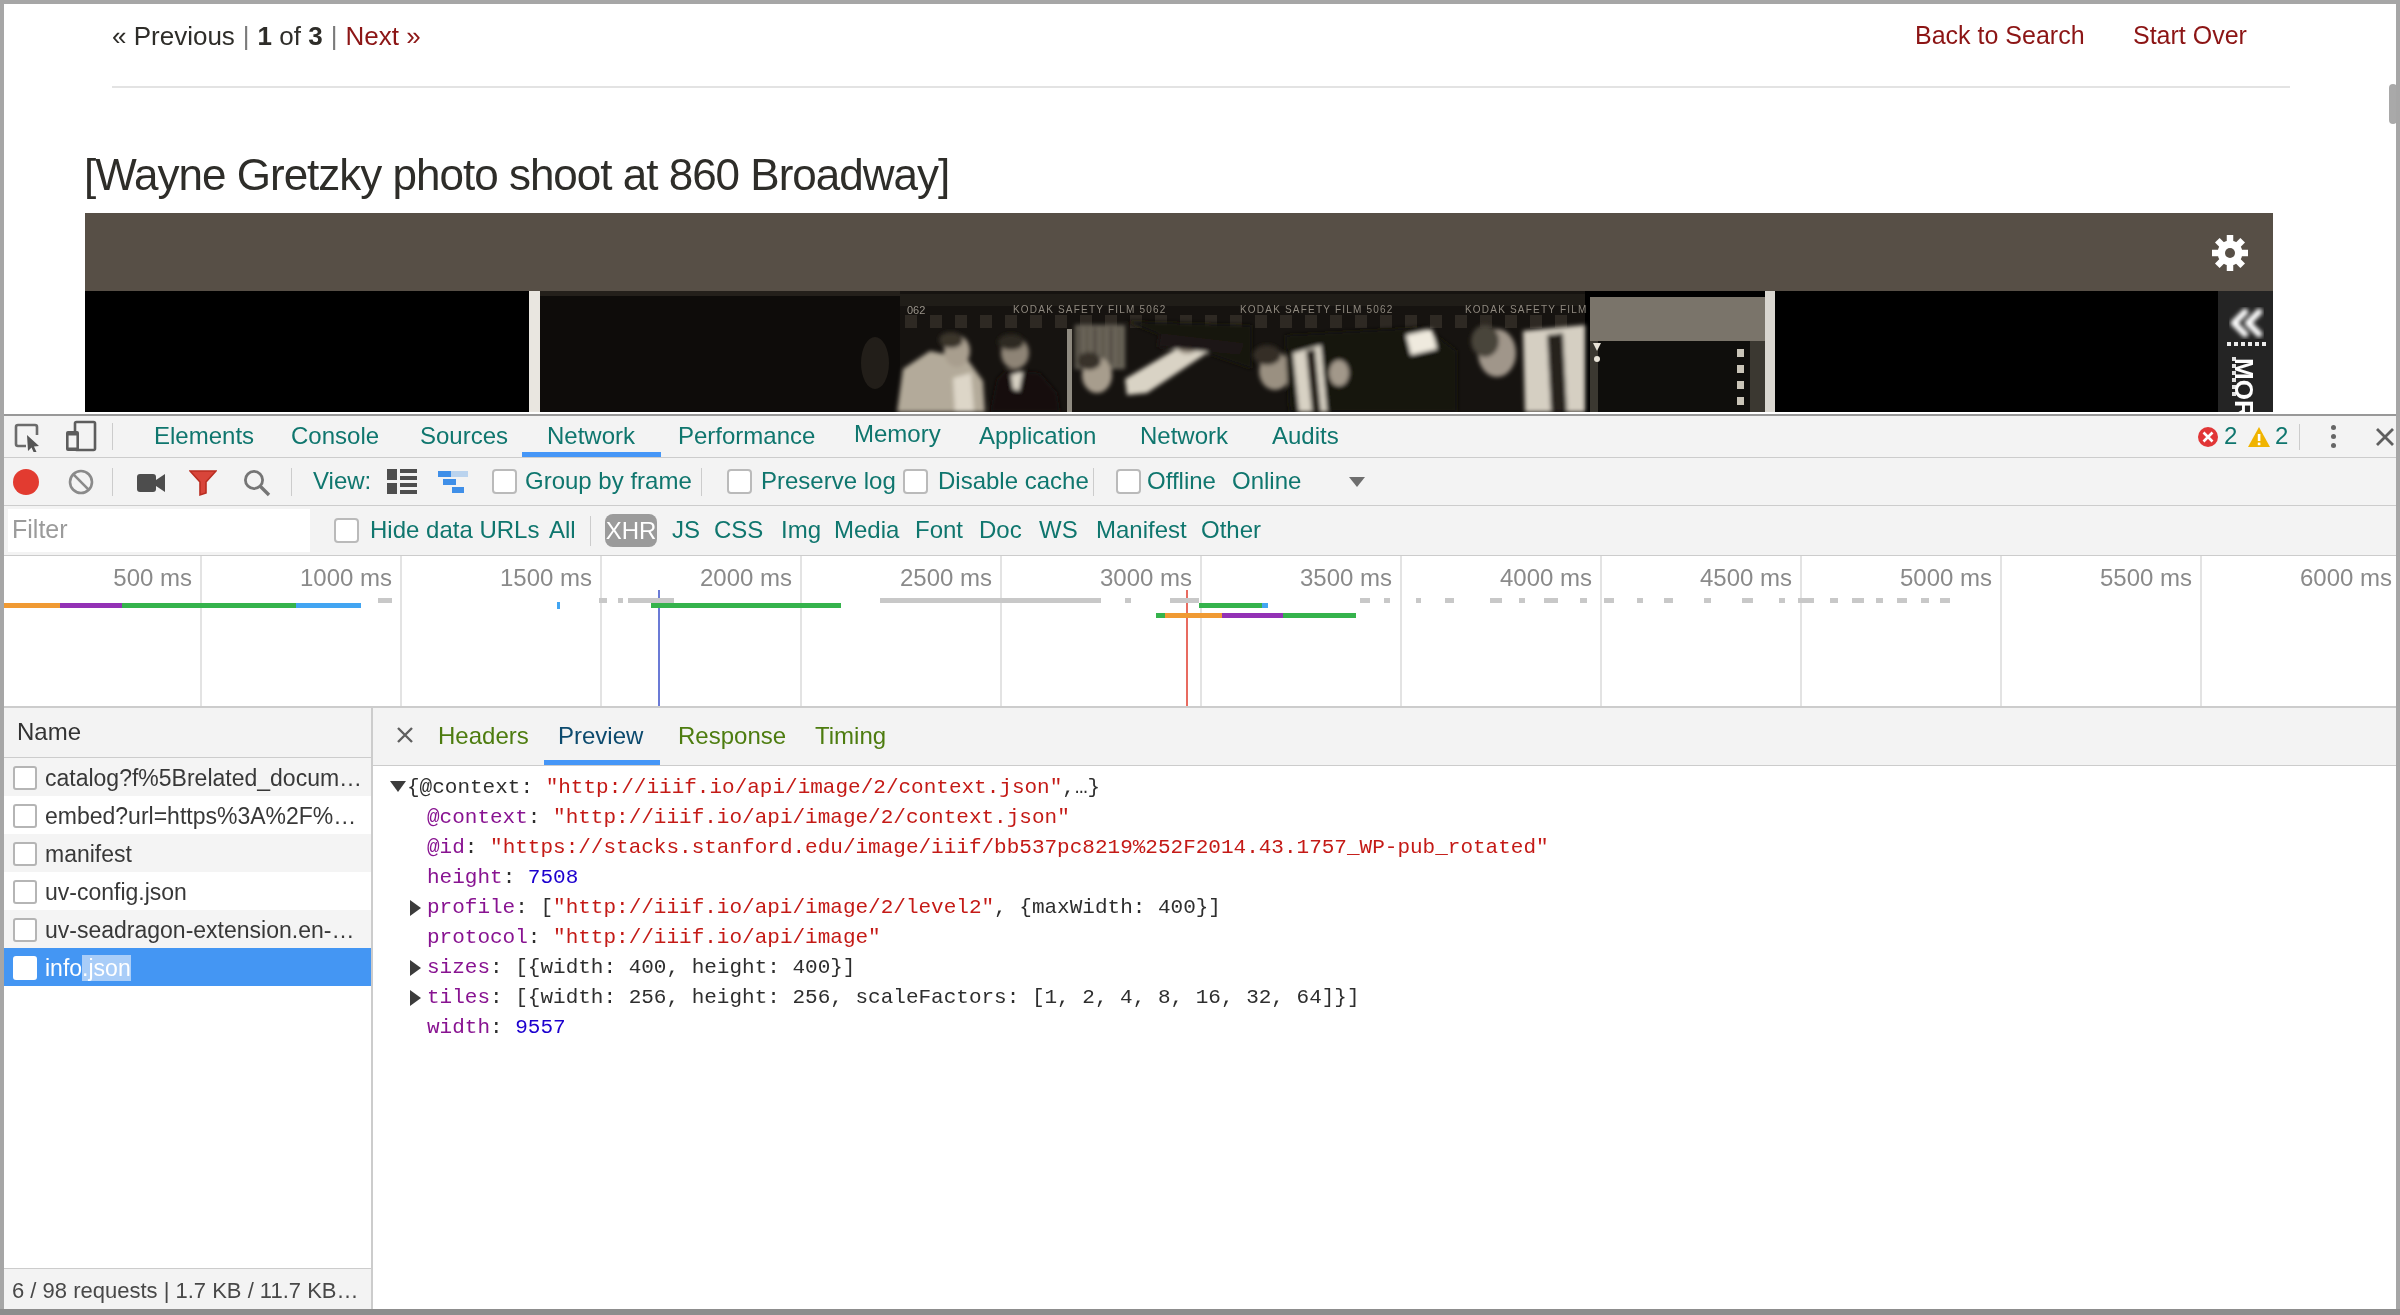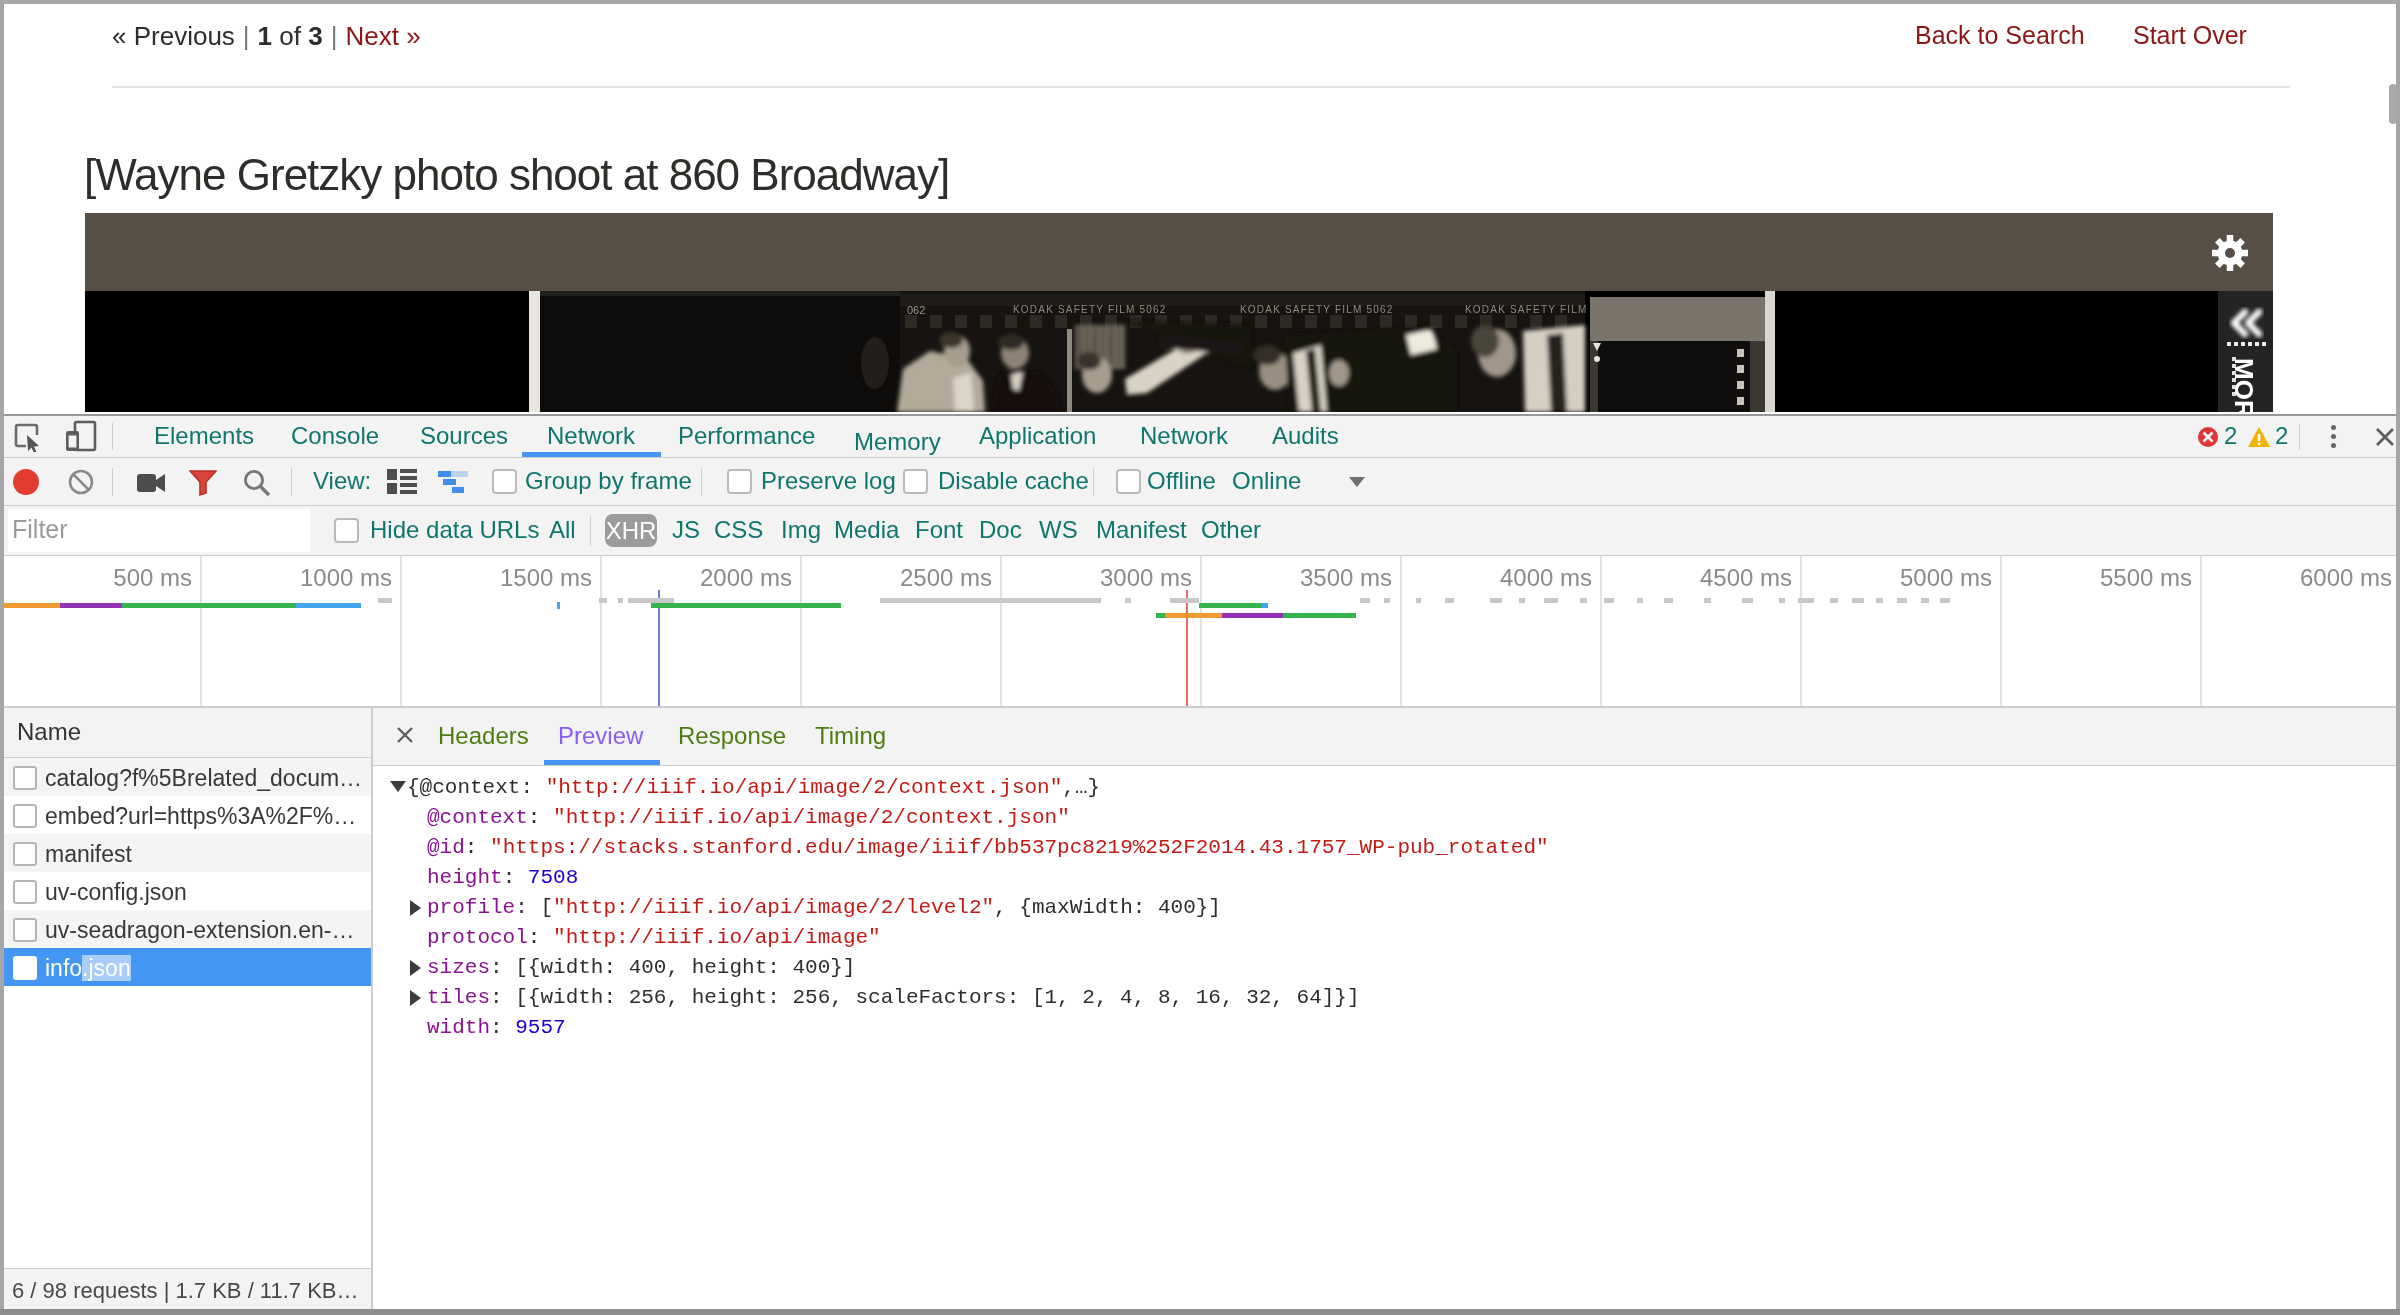--- a/index.html
+++ b/index.html
@@ -222,21 +222,21 @@
     <rect x="10" y="2" width="20" height="28" rx="1.5" fill="none" stroke="#5d5d5d" stroke-width="2.6"></rect>
     <rect x="1" y="11" width="13" height="20" rx="2" fill="#5d5d5d"></rect>
     <rect x="3.6" y="15.5" width="7.8" height="12" fill="#f3f3f3"></rect>
   </svg>
   <div class="abs vsep" style="left:108px;top:7px;height:27px;"></div>
   <div class="abs dt" style="left:150px;top:6px;">Elements</div>
   <div class="abs dt" style="left:287px;top:6px;">Console</div>
   <div class="abs dt" style="left:416px;top:6px;">Sources</div>
   <div class="abs dt" style="left:543px;top:6px;">Network</div>
   <div class="abs dt" style="left:674px;top:6px;">Performance</div>
-  <div class="abs dt" style="left:850px;top:12px;text-align:right;">Memory</div>
+  <div class="abs dt" style="left:850px;top:4px;text-align:right;">Memory</div>
   <div class="abs dt" style="left:975px;top:6px;">Application</div>
   <div class="abs dt" style="left:1136px;top:6px;">Network</div>
   <div class="abs dt" style="left:1268px;top:6px;">Audits</div>
   <div class="abs" style="left:518px;top:36px;width:139px;height:5px;background:#4596f7;"></div>
 
   <svg width="22" height="22" style="position:absolute;left:2193px;top:10px;" viewBox="0 0 22 22">
     <circle cx="11" cy="11" r="10" fill="#e13637"></circle>
     <path d="M6.5 6.5 L15.5 15.5 M15.5 6.5 L6.5 15.5" stroke="#fff" stroke-width="2.6"></path>
   </svg>
   <div class="abs dt" style="left:2220px;top:6px;">2</div>
@@ -424,21 +424,21 @@
   <div class="abs" style="left:0;top:560px;width:368px;height:41px;background:#f3f3f3;border-top:1px solid #ccc;">
     <div class="abs" style="left:8px;top:9px;font-size:22px;color:#484848;white-space:nowrap;">6 / 98 requests | 1.7 KB / 11.7 KB…</div>
   </div>
 </div>
 <div class="abs" style="left:371px;top:708px;width:2px;height:601px;background:#ccc;"></div>
 <div class="abs bar" id="ptabs" style="left:373px;top:708px;width:2023px;height:57px;">
   <svg width="20" height="20" style="position:absolute;left:22px;top:17px;" viewBox="0 0 20 20">
     <path d="M3 3 L17 17 M17 3 L3 17" stroke="#5f5f5f" stroke-width="2.4"></path>
   </svg>
   <div class="ptab" style="left:65px;">Headers</div>
-  <div class="ptab" style="left:185px;color:#8b5cf6;">Preview</div>
+  <div class="ptab" style="left:185px;color:#0c4a6e;">Preview</div>
   <div class="ptab" style="left:305px;">Response</div>
   <div class="ptab" style="left:442px;">Timing</div>
   <div class="abs" style="left:171px;top:52px;width:116px;height:5px;background:#4596f7;"></div>
 </div>
 <div class="abs" id="json" style="left:373px;top:766px;width:2023px;height:543px;background:#fff;overflow:hidden;">
   <div class="tri-d" style="left:17px;top:15px;"></div>
   <div class="tri-r" style="left:37px;top:134px;"></div>
   <div class="tri-r" style="left:37px;top:194px;"></div>
   <div class="tri-r" style="left:37px;top:224px;"></div>
   <div class="mono jline" style="top:7px;left:34px;">{@context: <span class="js">"http://iiif.io/api/image/2/context.json"</span>,…}</div>

